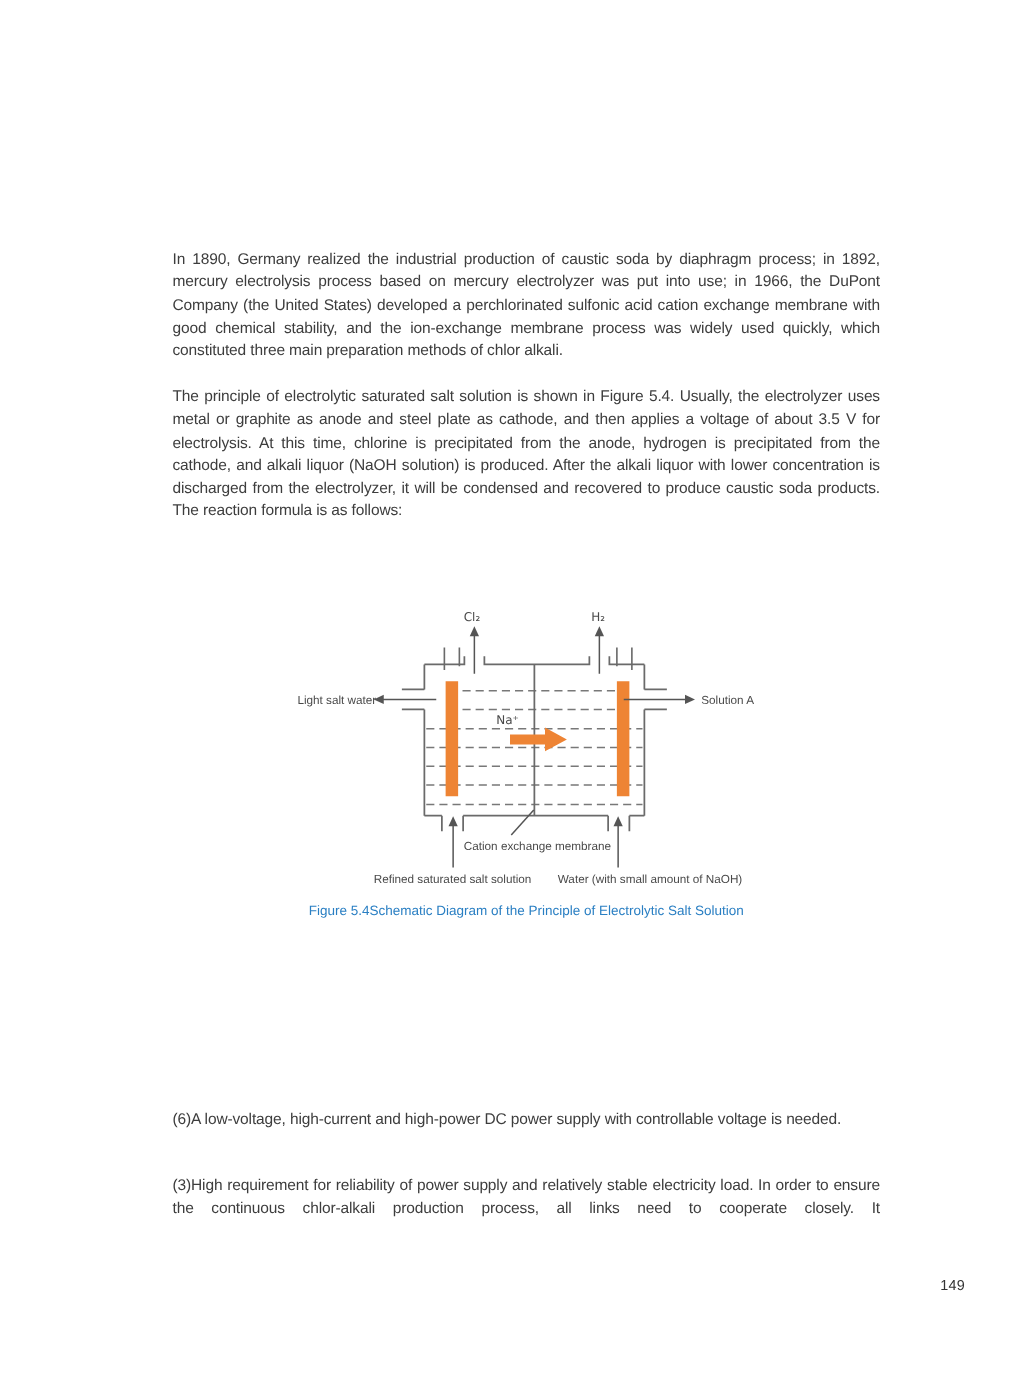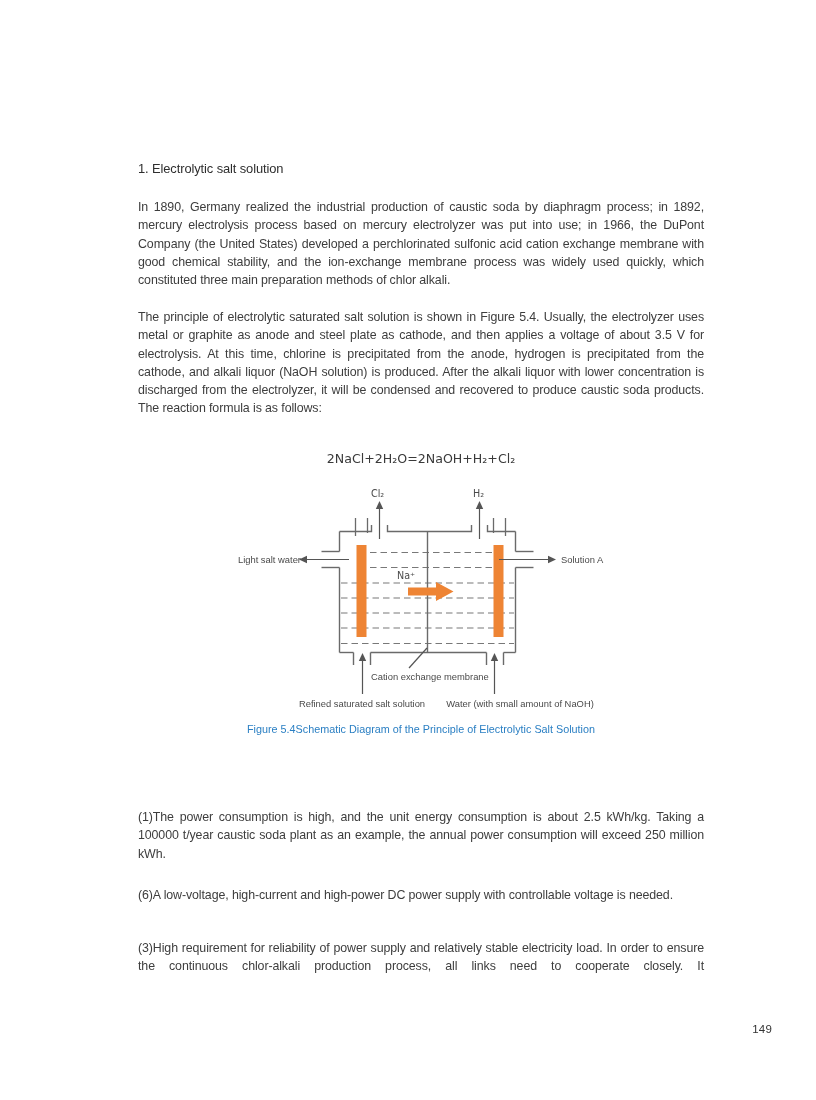--- a/index.html
+++ b/index.html
@@ -69,27 +69,25 @@
   svg .electrode{ fill:var(--electrode); stroke:none; }
   svg .naarrow{ fill:var(--electrode); stroke:none; }
   svg text{ fill:var(--diagram-ink); font-family:"Liberation Sans", sans-serif; font-size:9.4px; }
   svg text.chem{ font-family:"DejaVu Sans", sans-serif; font-size:9.6px; }
 </style>
 </head>
 <body>
 
 <div class="page">
 
-  <div class="block heading" style="top:160px">1. Electrolytic salt solution</div>
 
   <div class="block" style="top:198px">In 1890, Germany realized the industrial production of caustic soda by diaphragm process; in 1892, mercury electrolysis process based on mercury electrolyzer was put into use; in 1966, the DuPont Company (the United States) developed a perchlorinated sulfonic acid cation exchange membrane with good chemical stability, and the ion-exchange membrane process was widely used quickly, which constituted three main preparation methods of chlor alkali.</div>
 
   <div class="block" style="top:308px">The principle of electrolytic saturated salt solution is shown in Figure 5.4. Usually, the electrolyzer uses metal or graphite as anode and steel plate as cathode, and then applies a voltage of about 3.5 V for electrolysis. At this time, chlorine is precipitated from the anode, hydrogen is precipitated from the cathode, and alkali liquor (NaOH solution) is produced. After the alkali liquor with lower concentration is discharged from the electrolyzer, it will be condensed and recovered to produce caustic soda products. The reaction formula is as follows:</div>
 
-  <div class="block equation" style="top:450px">2NaCl+2H₂O=2NaOH+H₂+Cl₂</div>
 
   <div class="figure-wrap">
     <svg width="384" height="236" viewBox="232 478 384 236">
 
       <g>
         <line class="dashline" x1="370" y1="552.5" x2="493" y2="552.5"></line>
         <line class="dashline" x1="370" y1="567.5" x2="493" y2="567.5"></line>
         <line class="dashline" x1="341" y1="583" x2="514" y2="583"></line>
         <line class="dashline" x1="341" y1="598" x2="514" y2="598"></line>
         <line class="dashline" x1="341" y1="613" x2="514" y2="613"></line>
@@ -169,21 +167,20 @@
       <text x="362" y="706.5" text-anchor="middle">Refined saturated salt solution</text>
       <text x="520" y="706.5" text-anchor="middle">Water (with small amount of NaOH)</text>
     </svg>
   </div>
 
   <div class="block caption" style="top:720px">
     <span class="cap-label">Figure 5.4</span><span>Schematic Diagram of the Principle of Electrolytic Salt Solution</span>
   </div>
 
 
-  <div class="block" style="top:808px">(1)The power consumption is high, and the unit energy consumption is about 2.5 kWh/kg. Taking a 100000 t/year caustic soda plant as an example, the annual power consumption will exceed 250 million kWh.</div>
 
   <div class="block" style="top:886px">(6)A low-voltage, high-current and high-power DC power supply with controllable voltage is needed.</div>
 
   <div class="block justify-last" style="top:939px">(3)High requirement for reliability of power supply and relatively stable electricity load. In order to ensure the continuous chlor-alkali production process, all links need to cooperate closely. It</div>
 
   <div class="pagenum">149</div>
 
 </div>
 
 </body></html>

